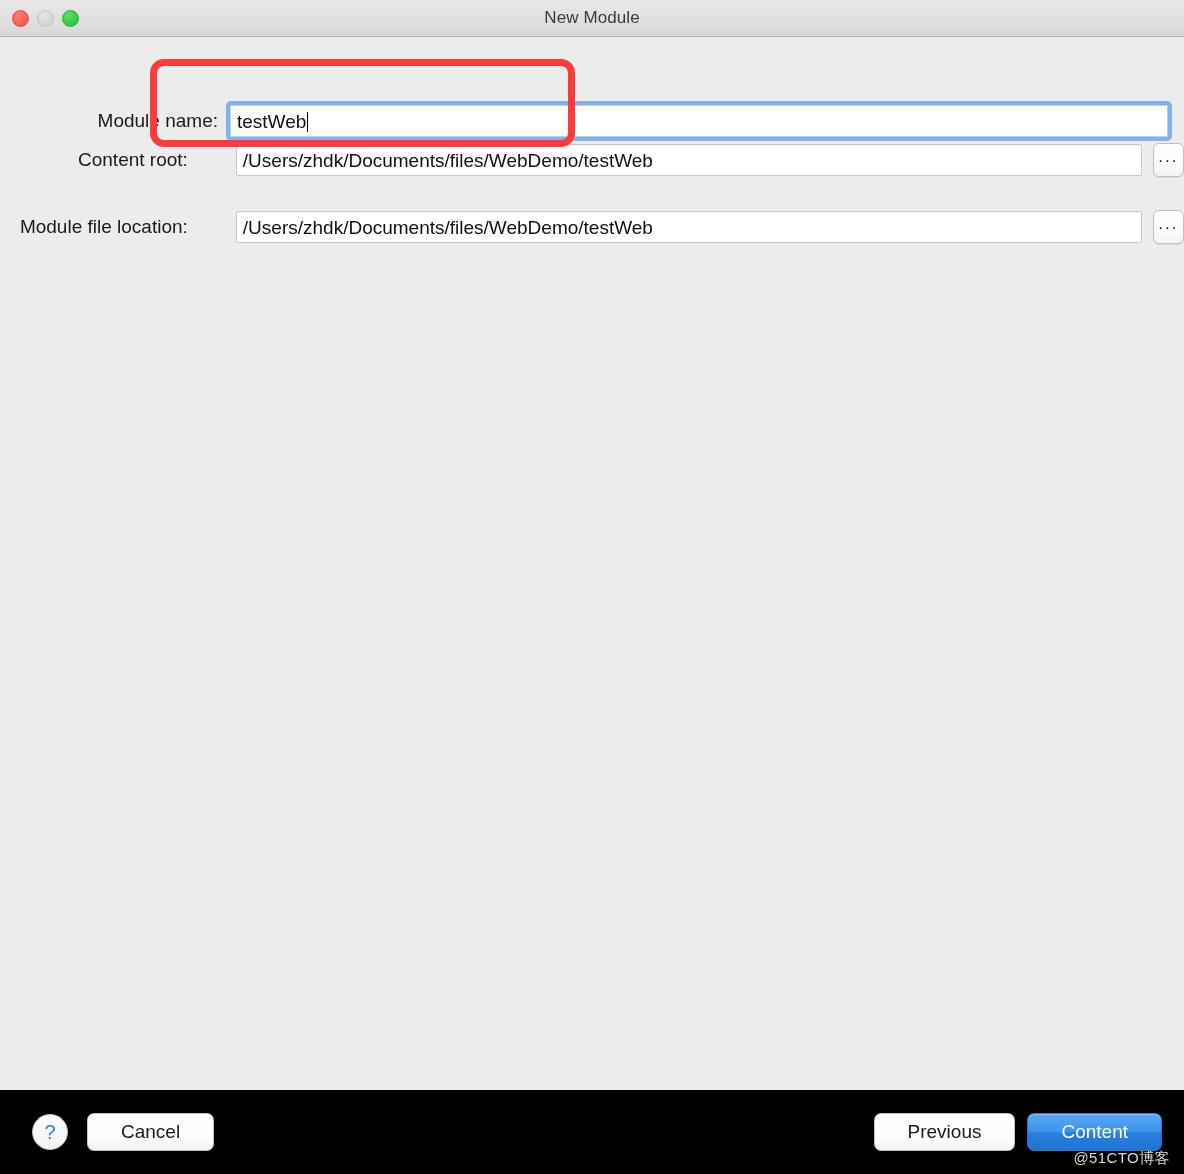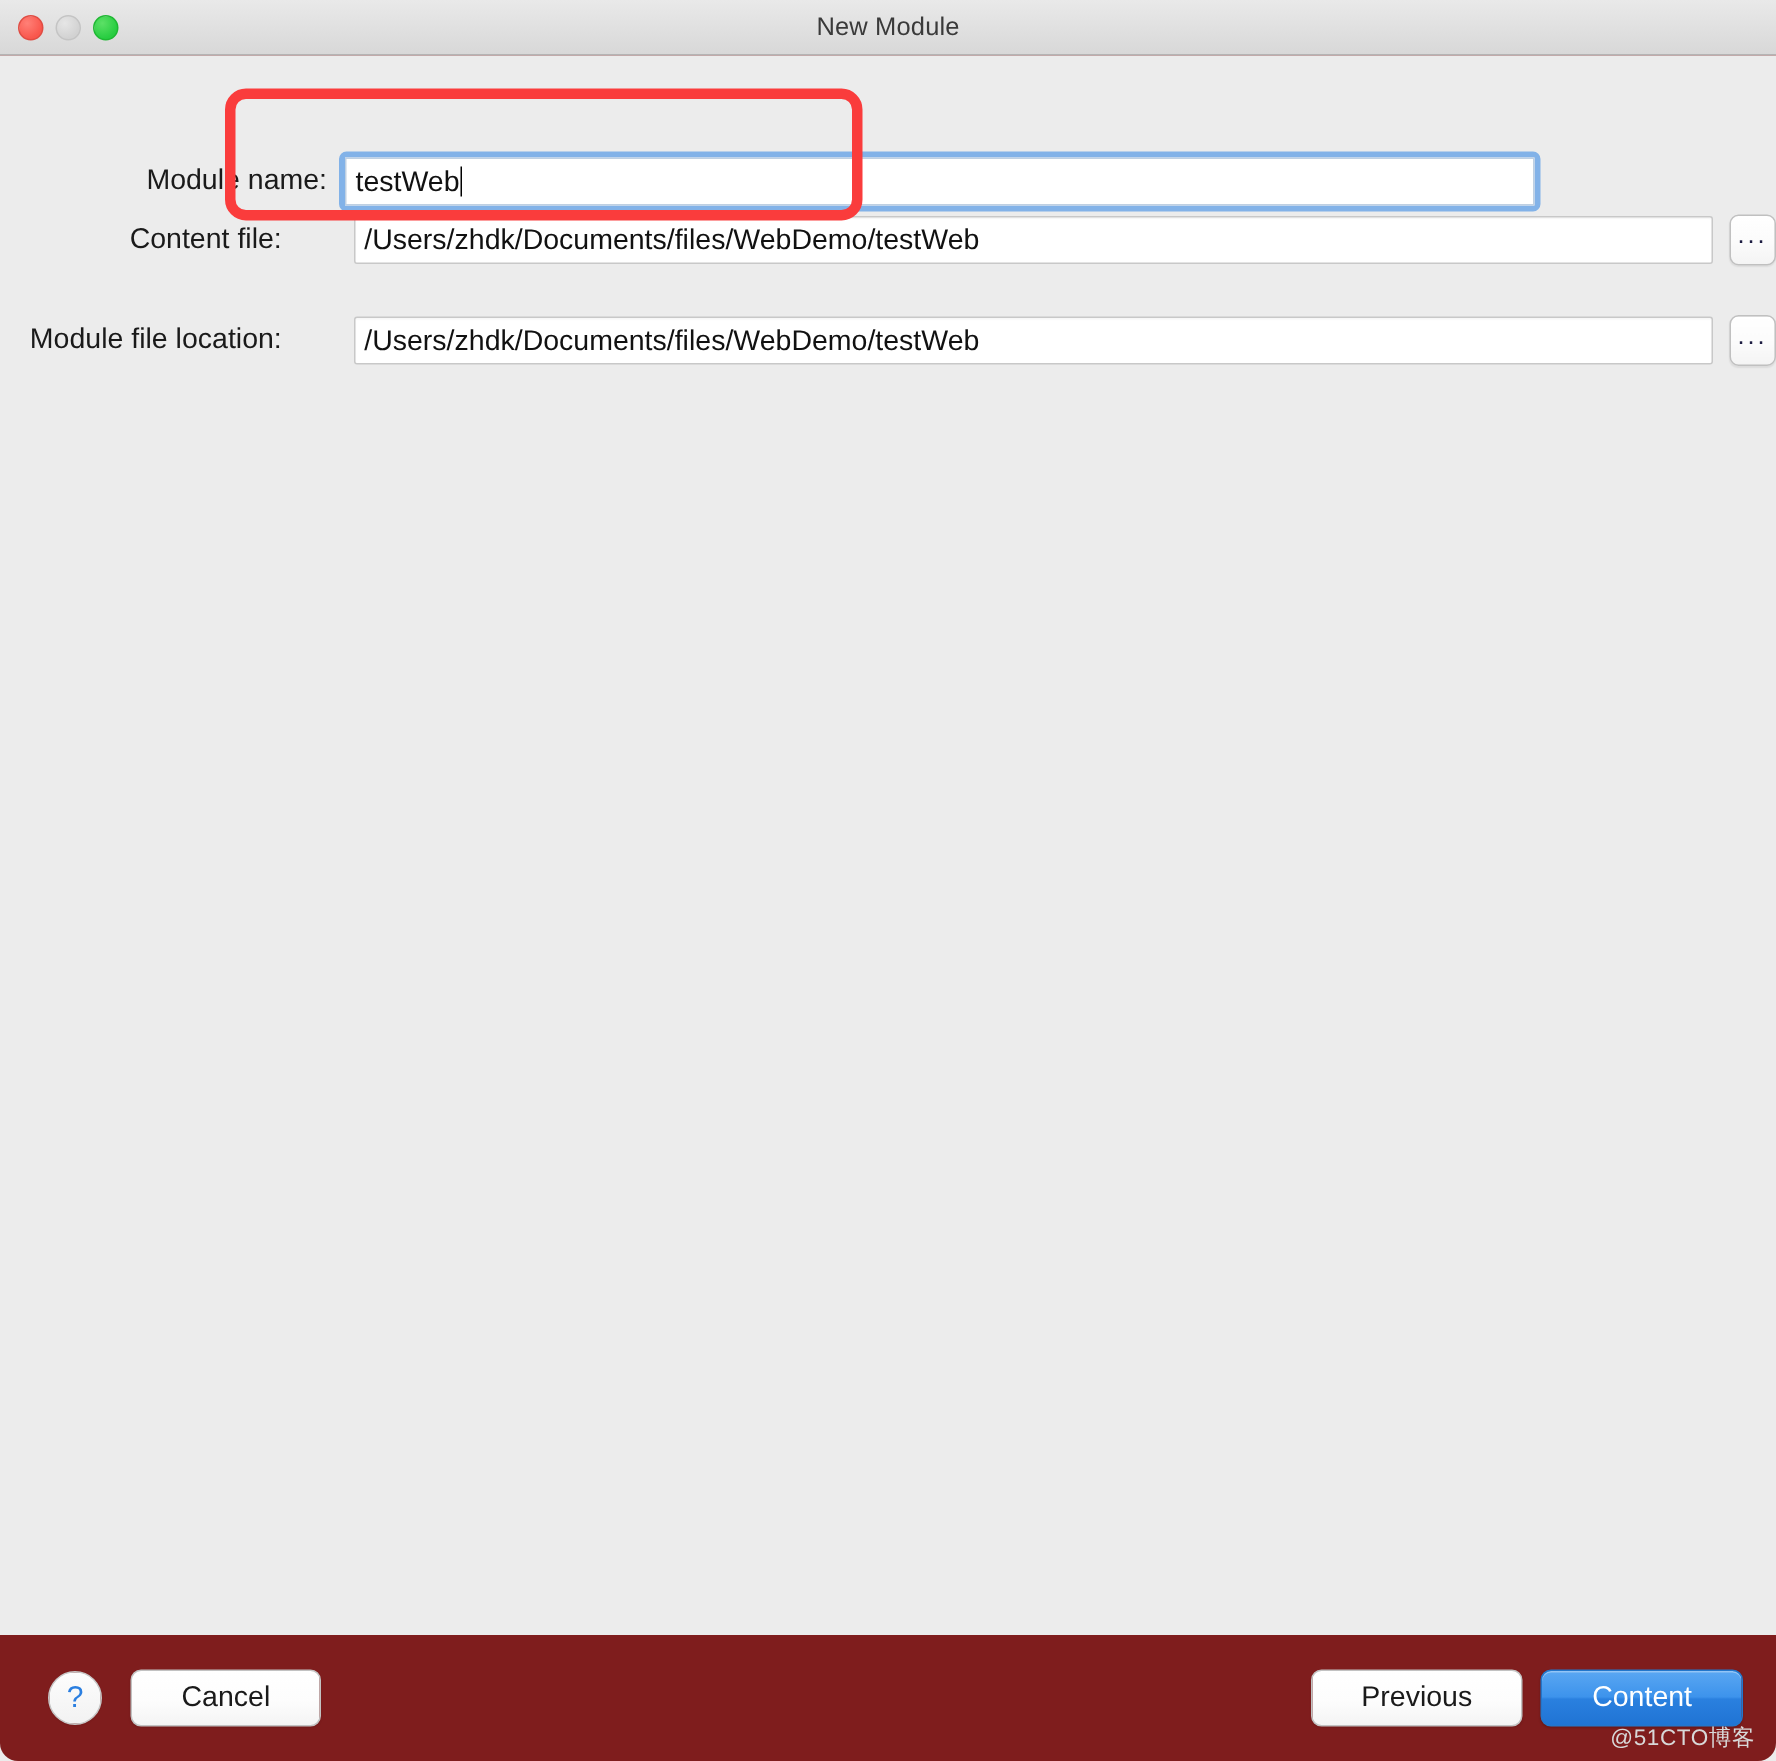--- a/index.html
+++ b/index.html
@@ -11,24 +11,23 @@
     height: 1174px;
     font-family: "Liberation Sans", sans-serif;
     background: #ececec;
     overflow: hidden;
   }
 
   .dialog {
     position: relative;
     width: 1184px;
     height: 1174px;
-    background: #7f1d1d;
+    background: #000000;
     display: flex;
     flex-direction: column;
-    border-radius: 12px;
   }
 
   
   .titlebar {
     position: relative;
     height: 36px;
     flex: 0 0 36px;
     background: linear-gradient(to bottom, #e9e9e9 0%, #d8d8d8 100%);
     border-bottom: 1px solid #b4b4b4;
     display: flex;
@@ -120,21 +119,21 @@
     margin-left: 48px;
   }
 
   
   .focus-wrap {
     margin-left: 8px;
     border: 4px solid #82b2e8;
     border-radius: 5px;
     background: #82b2e8;
     box-sizing: border-box;
-    width: 801px;
+    width: 946px;
     height: 40px;
     display: flex;
     align-items: center;
   }
   .caret {
     display: inline-block;
     width: 1px;
     height: 20px;
     background: #000;
     vertical-align: -4px;
@@ -274,21 +273,21 @@
   <div class="body-area">
 
     <div class="form-row row-1">
       <div class="field-label">Module name:</div>
       <div class="focus-wrap">
         <div class="input-inner"><span class="input-text-content">testWeb</span><span class="caret"></span></div>
       </div>
     </div>
 
     <div class="form-row row-2">
-      <div class="field-label">Content file:</div>
+      <div class="field-label">Content root:</div>
       <div class="text-input path">/Users/zhdk/Documents/files/WebDemo/testWeb</div>
       <div class="browse-btn">
         <span class="dots">...</span>
       </div>
     </div>
 
     <div class="form-row row-3">
       <div class="field-label">Module file location:</div>
       <div class="text-input path">/Users/zhdk/Documents/files/WebDemo/testWeb</div>
       <div class="browse-btn">

